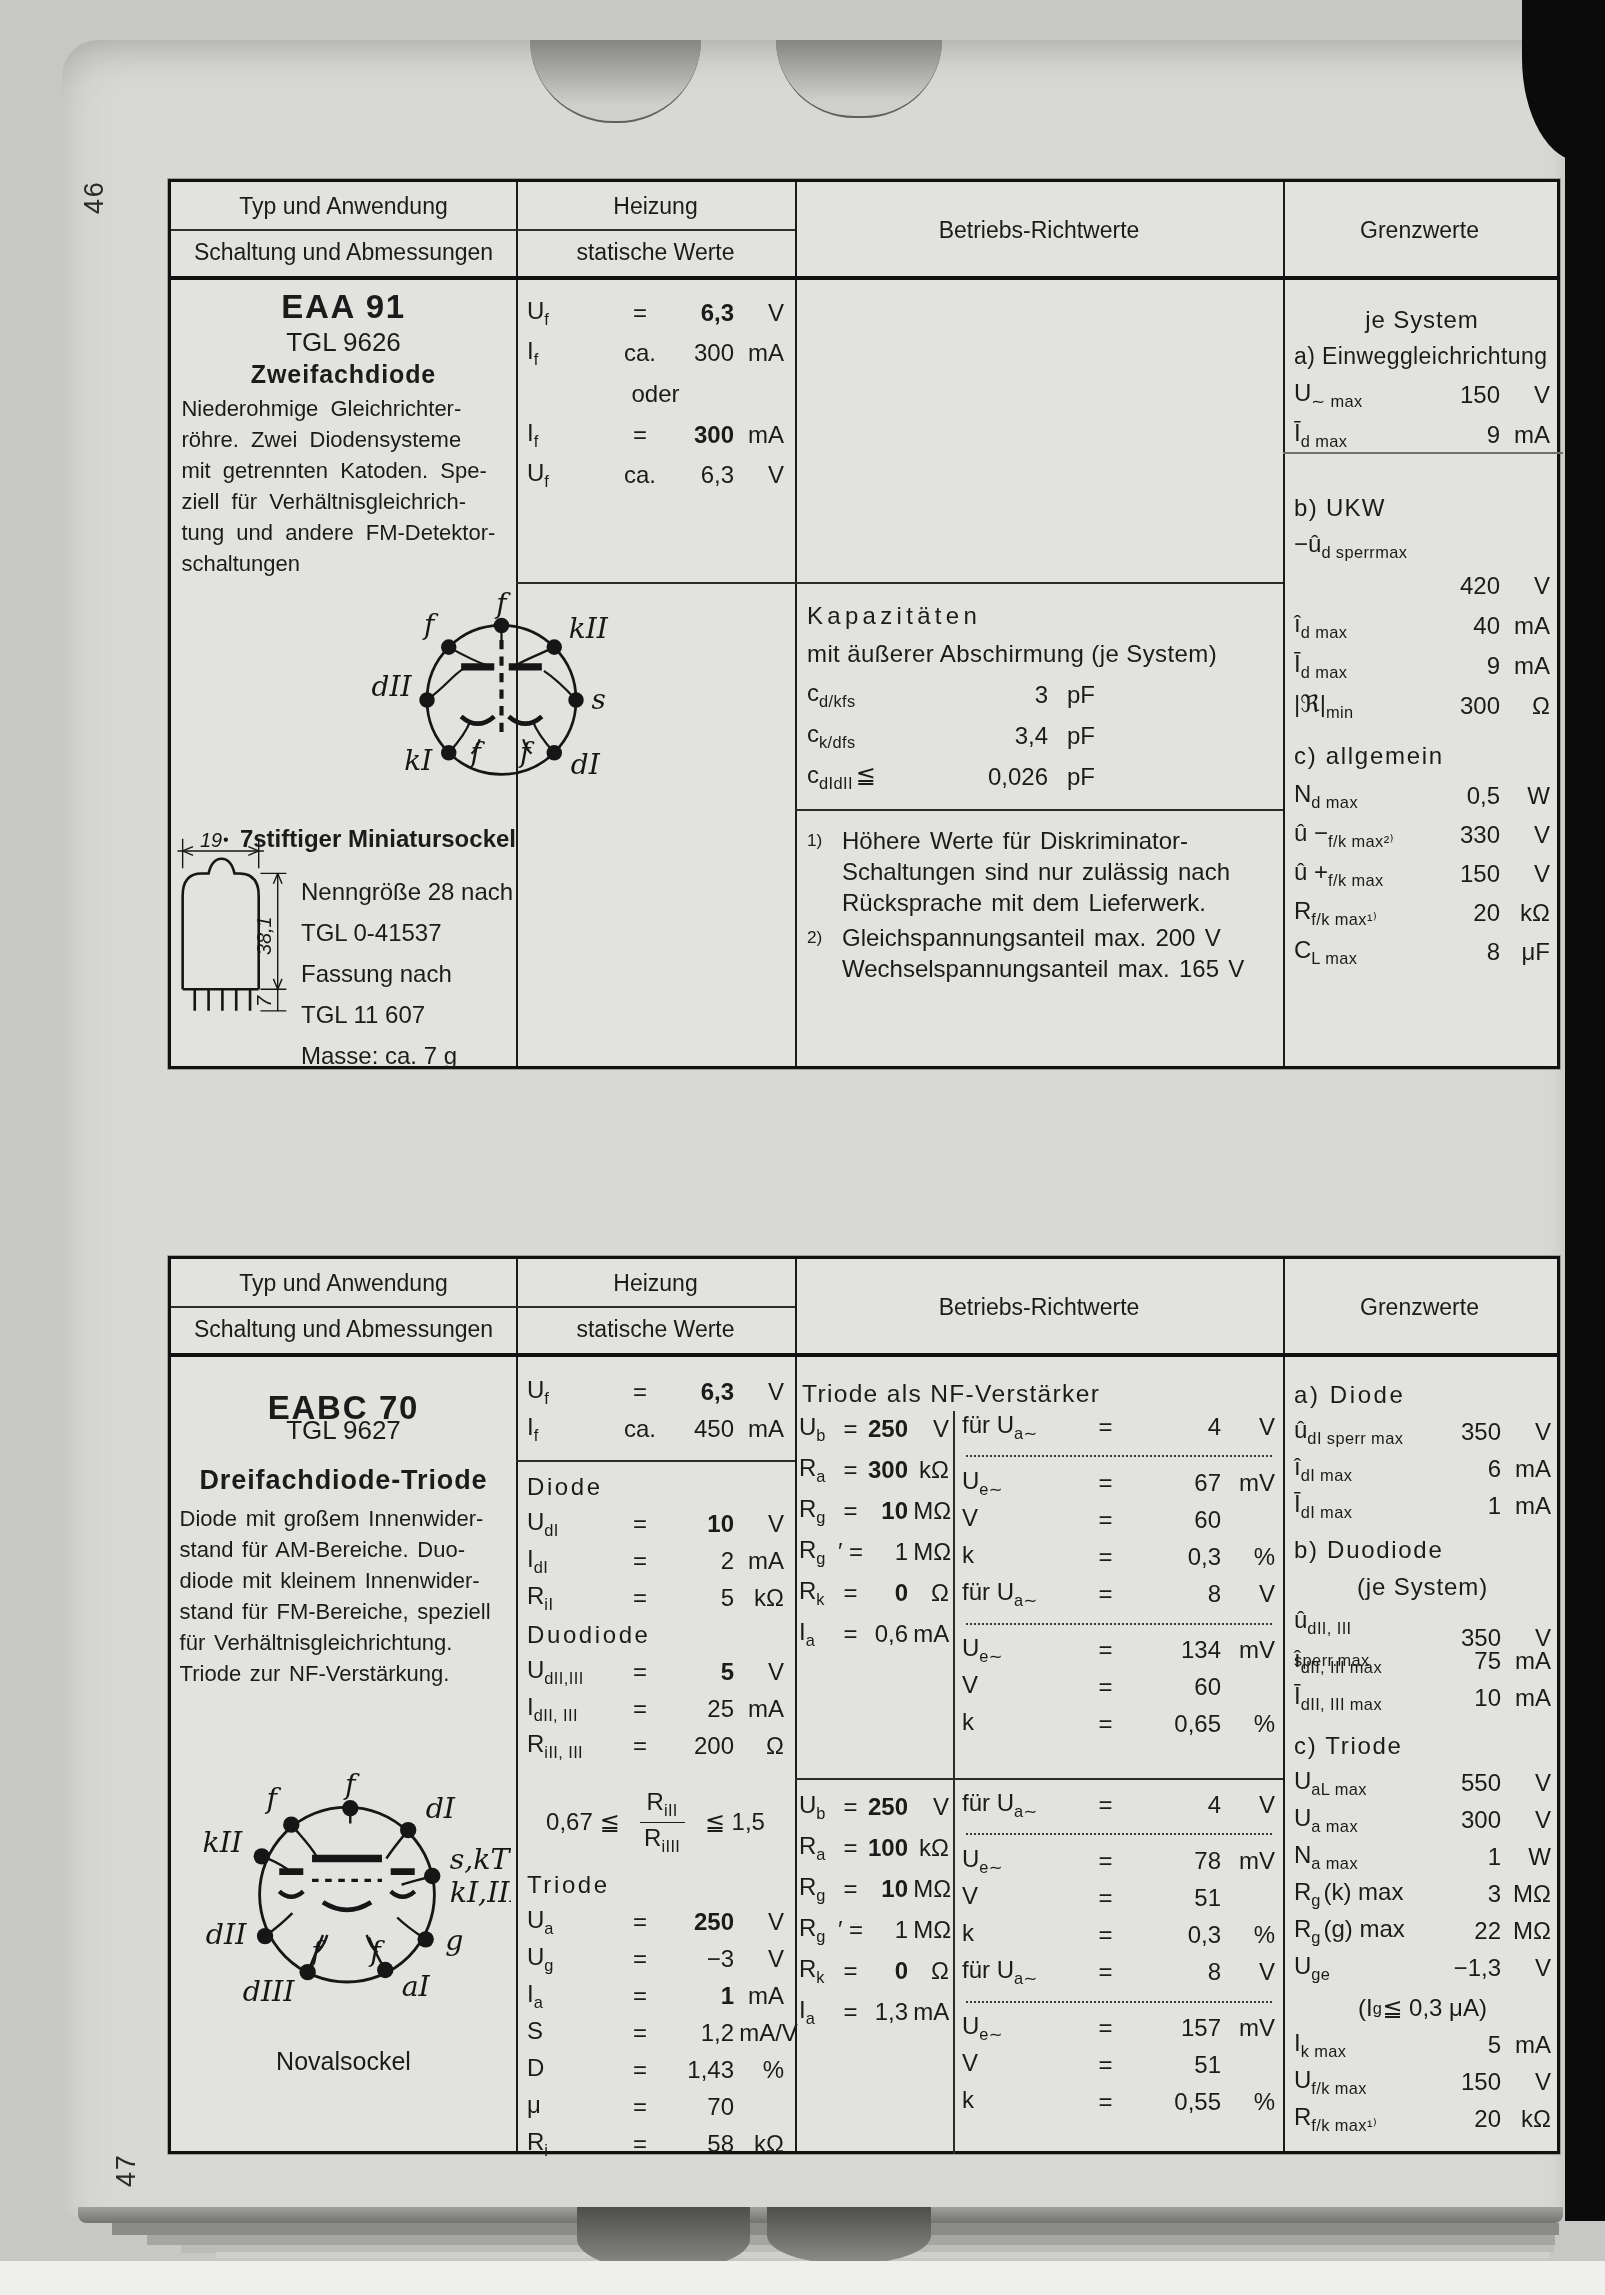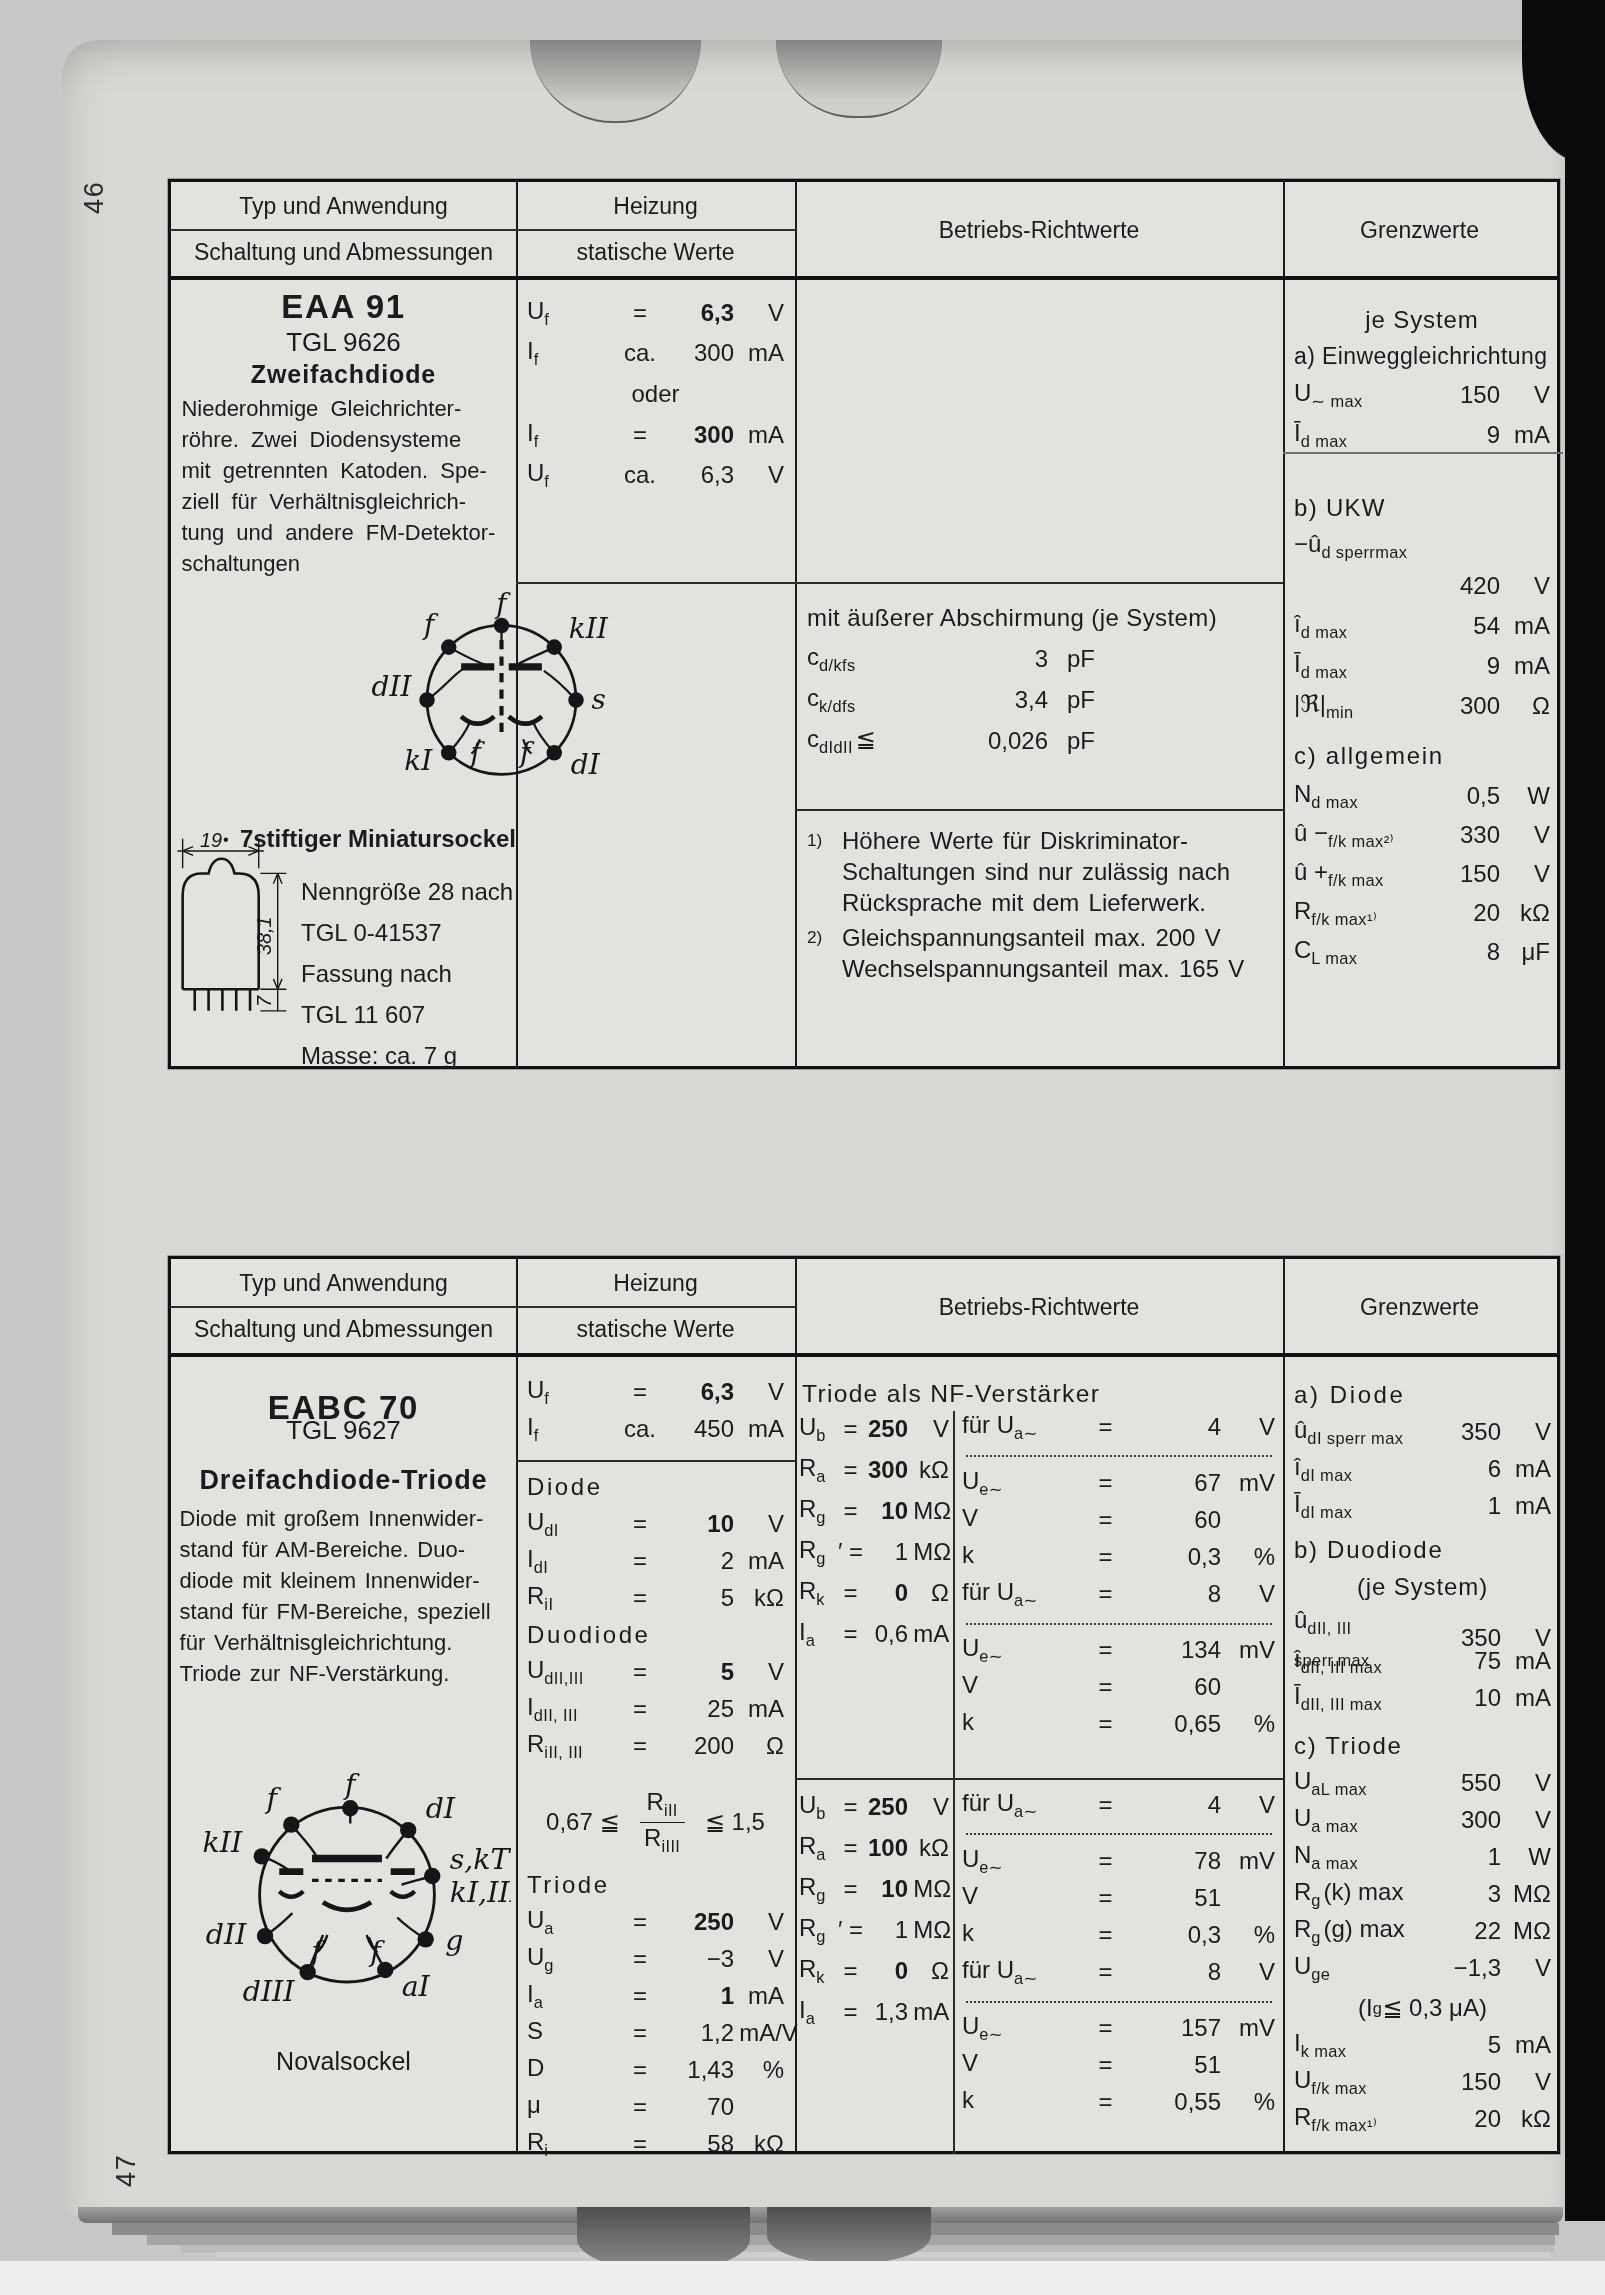--- a/index.html
+++ b/index.html
@@ -189,20 +189,21 @@
         <div class="row">
         <span class="lab"><span>U</span><span class="sb">f</span></span>
         <span class="md">ca.</span>
         <span class="vl">6,3</span>
         <span class="un">V</span>
       </div>
       </div>
 
     <div class="hline" style="left:345px;top:400px;width:767px;"></div>
     <div class="abs" style="left:636px;top:416px;width:466px;">
+      <div class="kap-title">Kapazitäten</div>
       <div class="kap-sub">mit äußerer Abschirmung (je System)</div>
       <div class="rows-k">
 
       <div class="row">
           <span class="lab"><span>c</span><span class="sb">d/kfs</span><span class="mdl"></span></span>
           <span class="vl">3</span>
           <span class="un">pF</span>
         </div>
           <div class="row">
           <span class="lab"><span>c</span><span class="sb">k/dfs</span><span class="mdl"></span></span>
@@ -258,21 +259,21 @@
           <span class="vl"></span>
           <span class="un"></span>
         </div>
           <div class="row">
           <span class="lab"><span></span><span class="sb"></span></span>
           <span class="vl">420</span>
           <span class="un">V</span>
         </div>
           <div class="row">
           <span class="lab"><span>î</span><span class="sb">d max</span></span>
-          <span class="vl">54</span>
+          <span class="vl">40</span>
           <span class="un">mA</span>
         </div>
           <div class="row">
           <span class="lab"><span>Ī</span><span class="sb">d max</span></span>
           <span class="vl">9</span>
           <span class="un">mA</span>
         </div>
           <div class="row">
           <span class="lab"><span>|ℜ|</span><span class="sb">min</span></span>
           <span class="vl">300</span>

